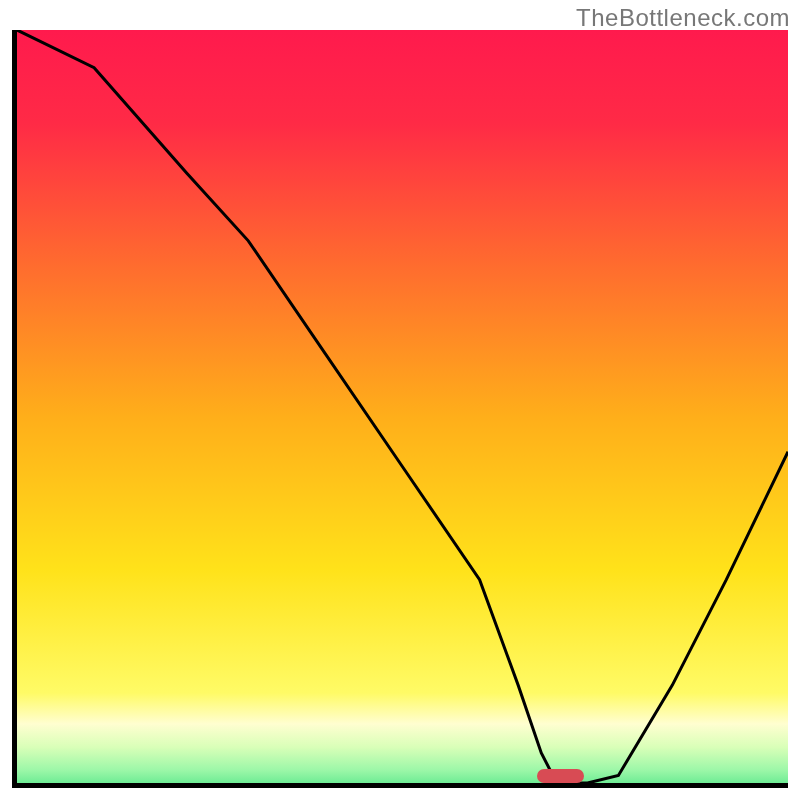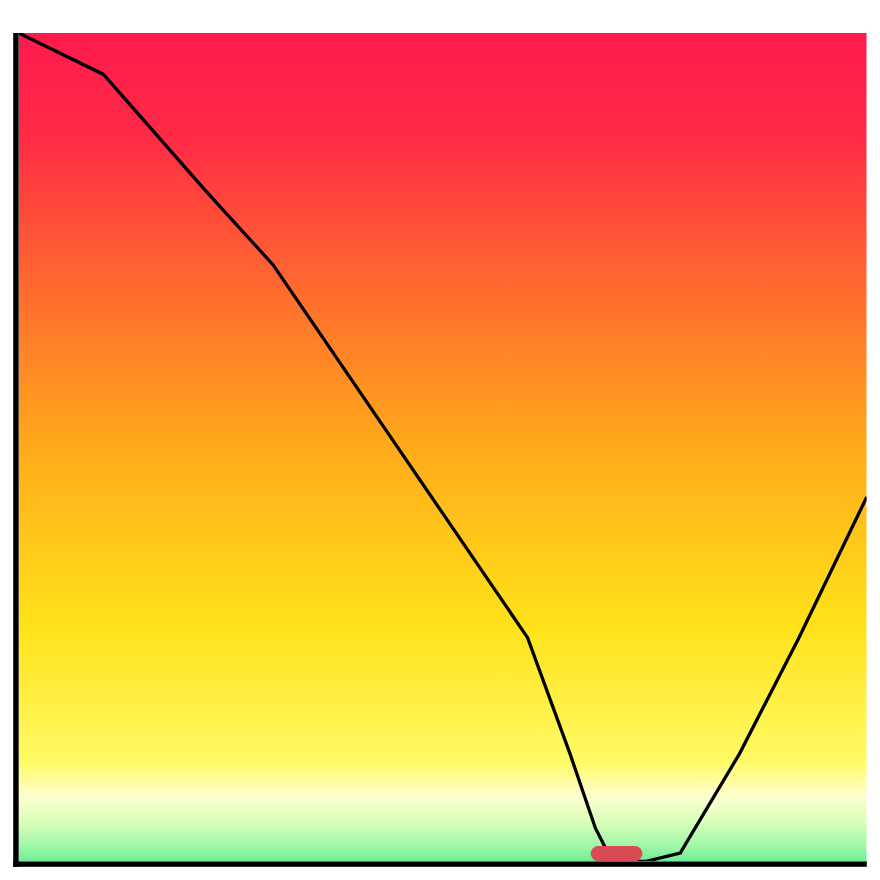--- a/index.html
+++ b/index.html
@@ -51,20 +51,21 @@
     position: absolute;
     z-index: 20;
     border-radius: 8px;
   }
 </style>
 </head>
 <body>
 
 <div class="container">
 
+  <div class="watermark">TheBottleneck.com</div>
 
   <div class="frame">
 
     <svg class="gradient" viewBox="0 0 100 100" preserveAspectRatio="none">
       <defs>
         <linearGradient id="bg" x1="0" y1="0" x2="0" y2="1">
             <stop offset="0%" stop-color="#ff1a4d"></stop>
             <stop offset="12%" stop-color="#ff2a46"></stop>
             <stop offset="30%" stop-color="#ff6a2f"></stop>
             <stop offset="50%" stop-color="#ffae1a"></stop>

